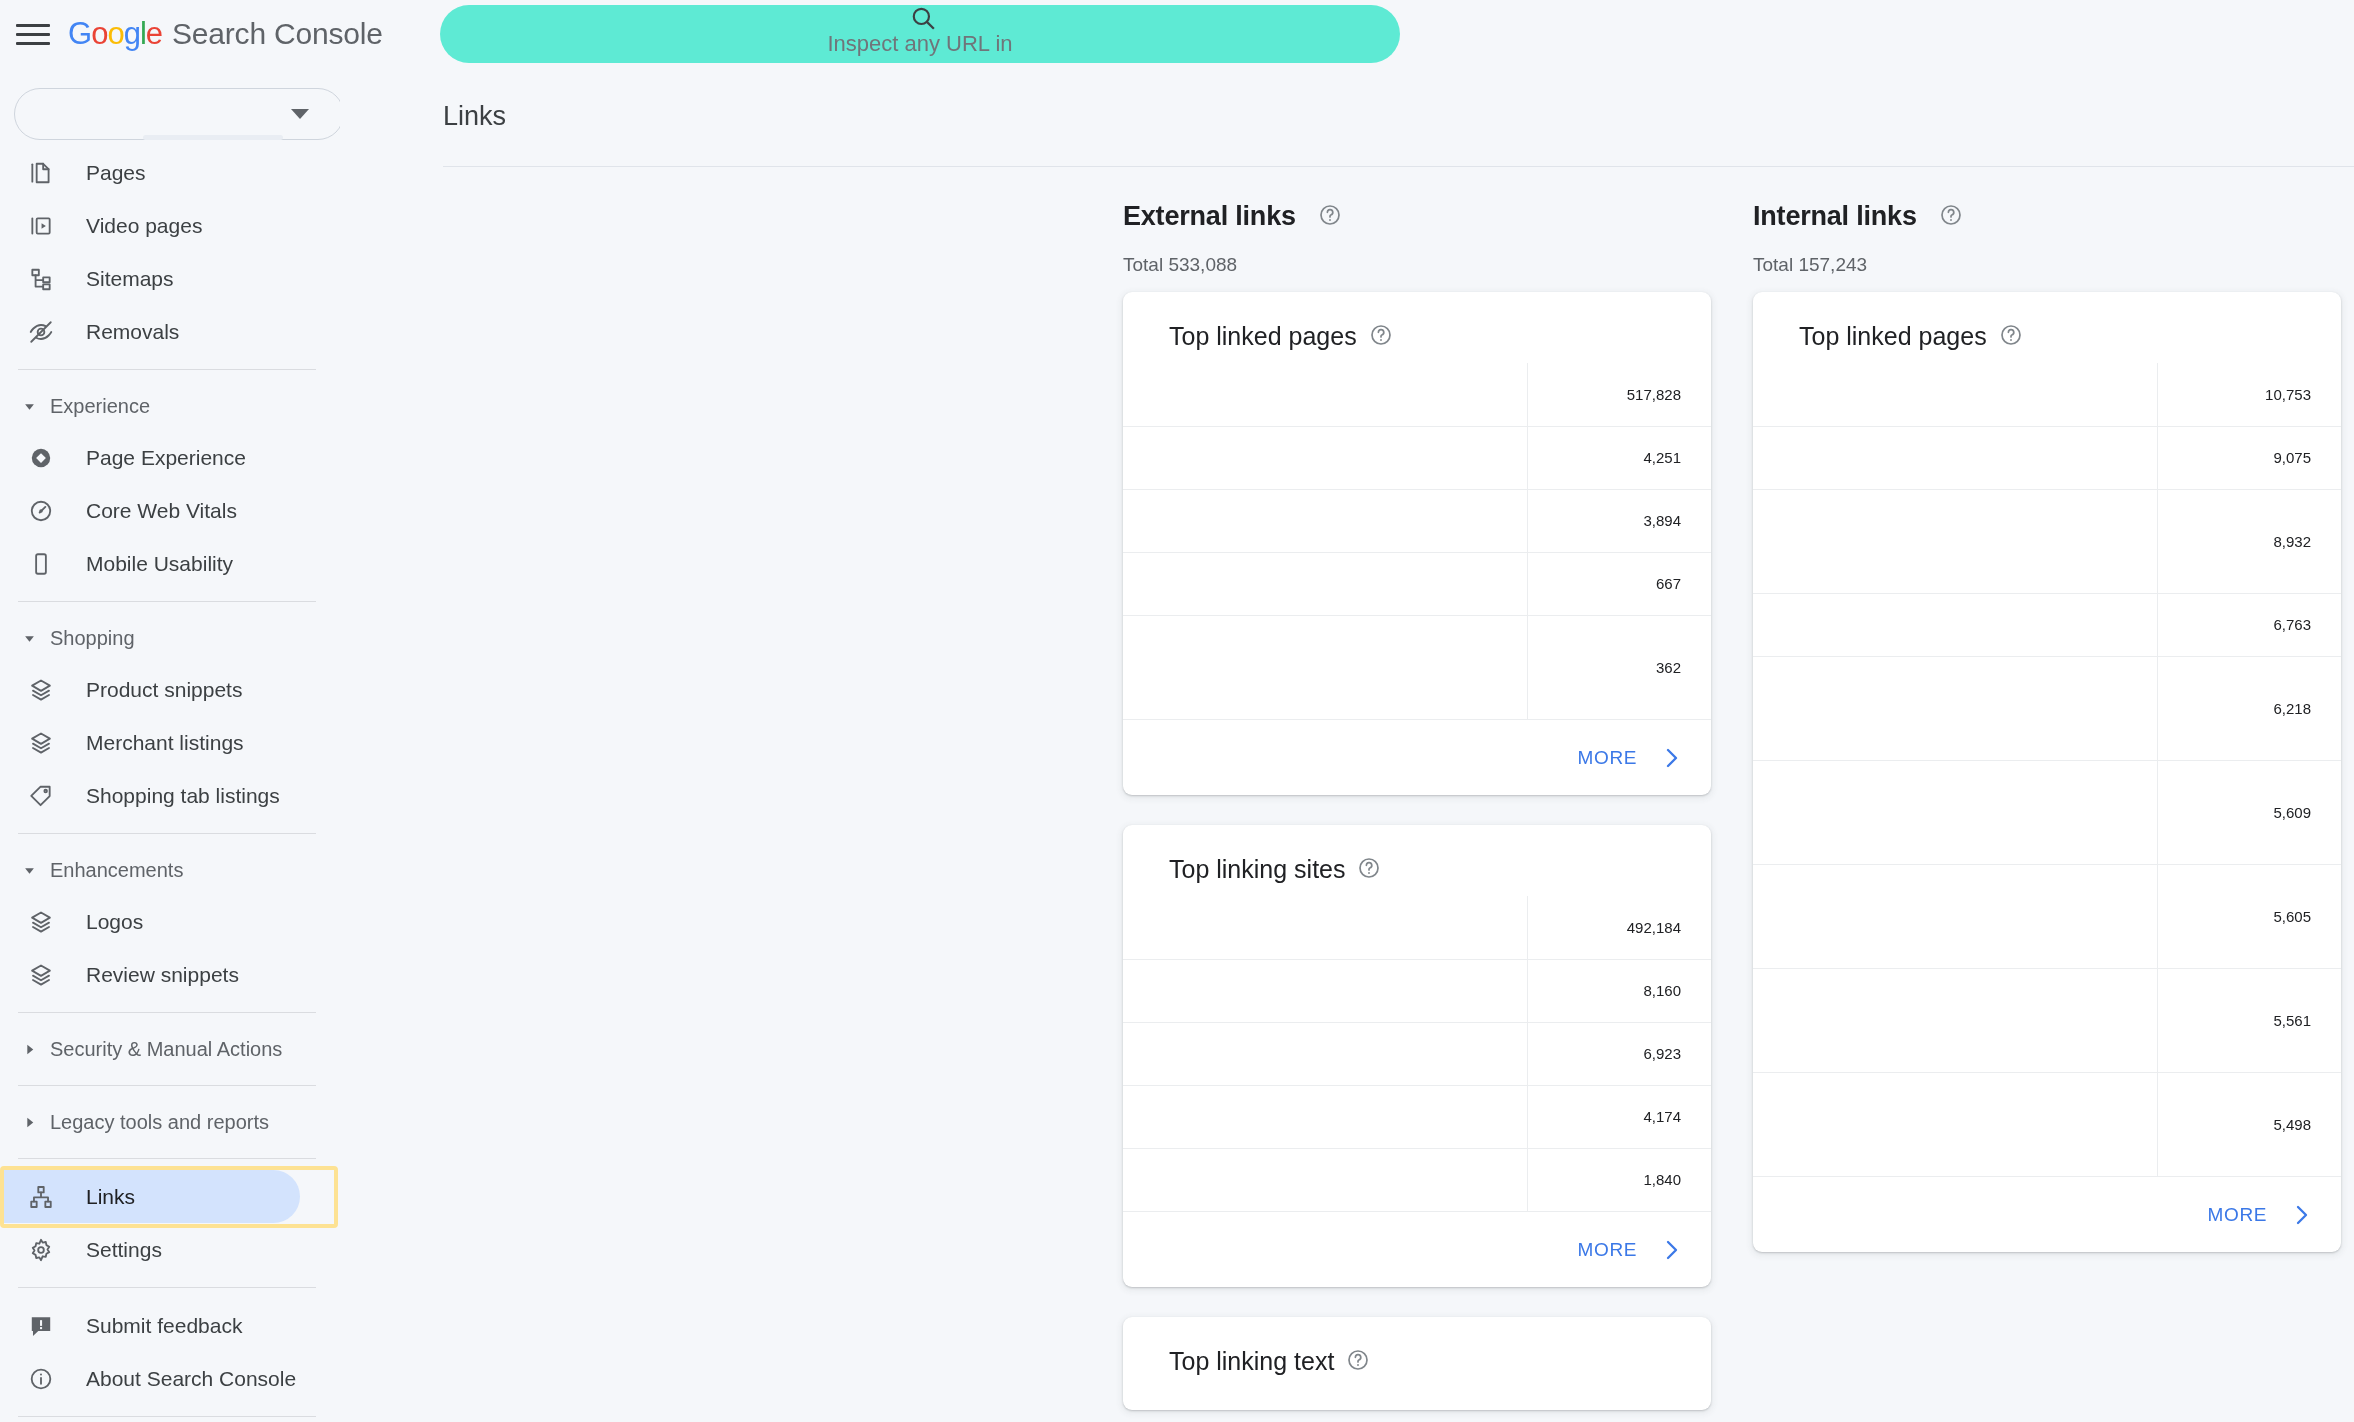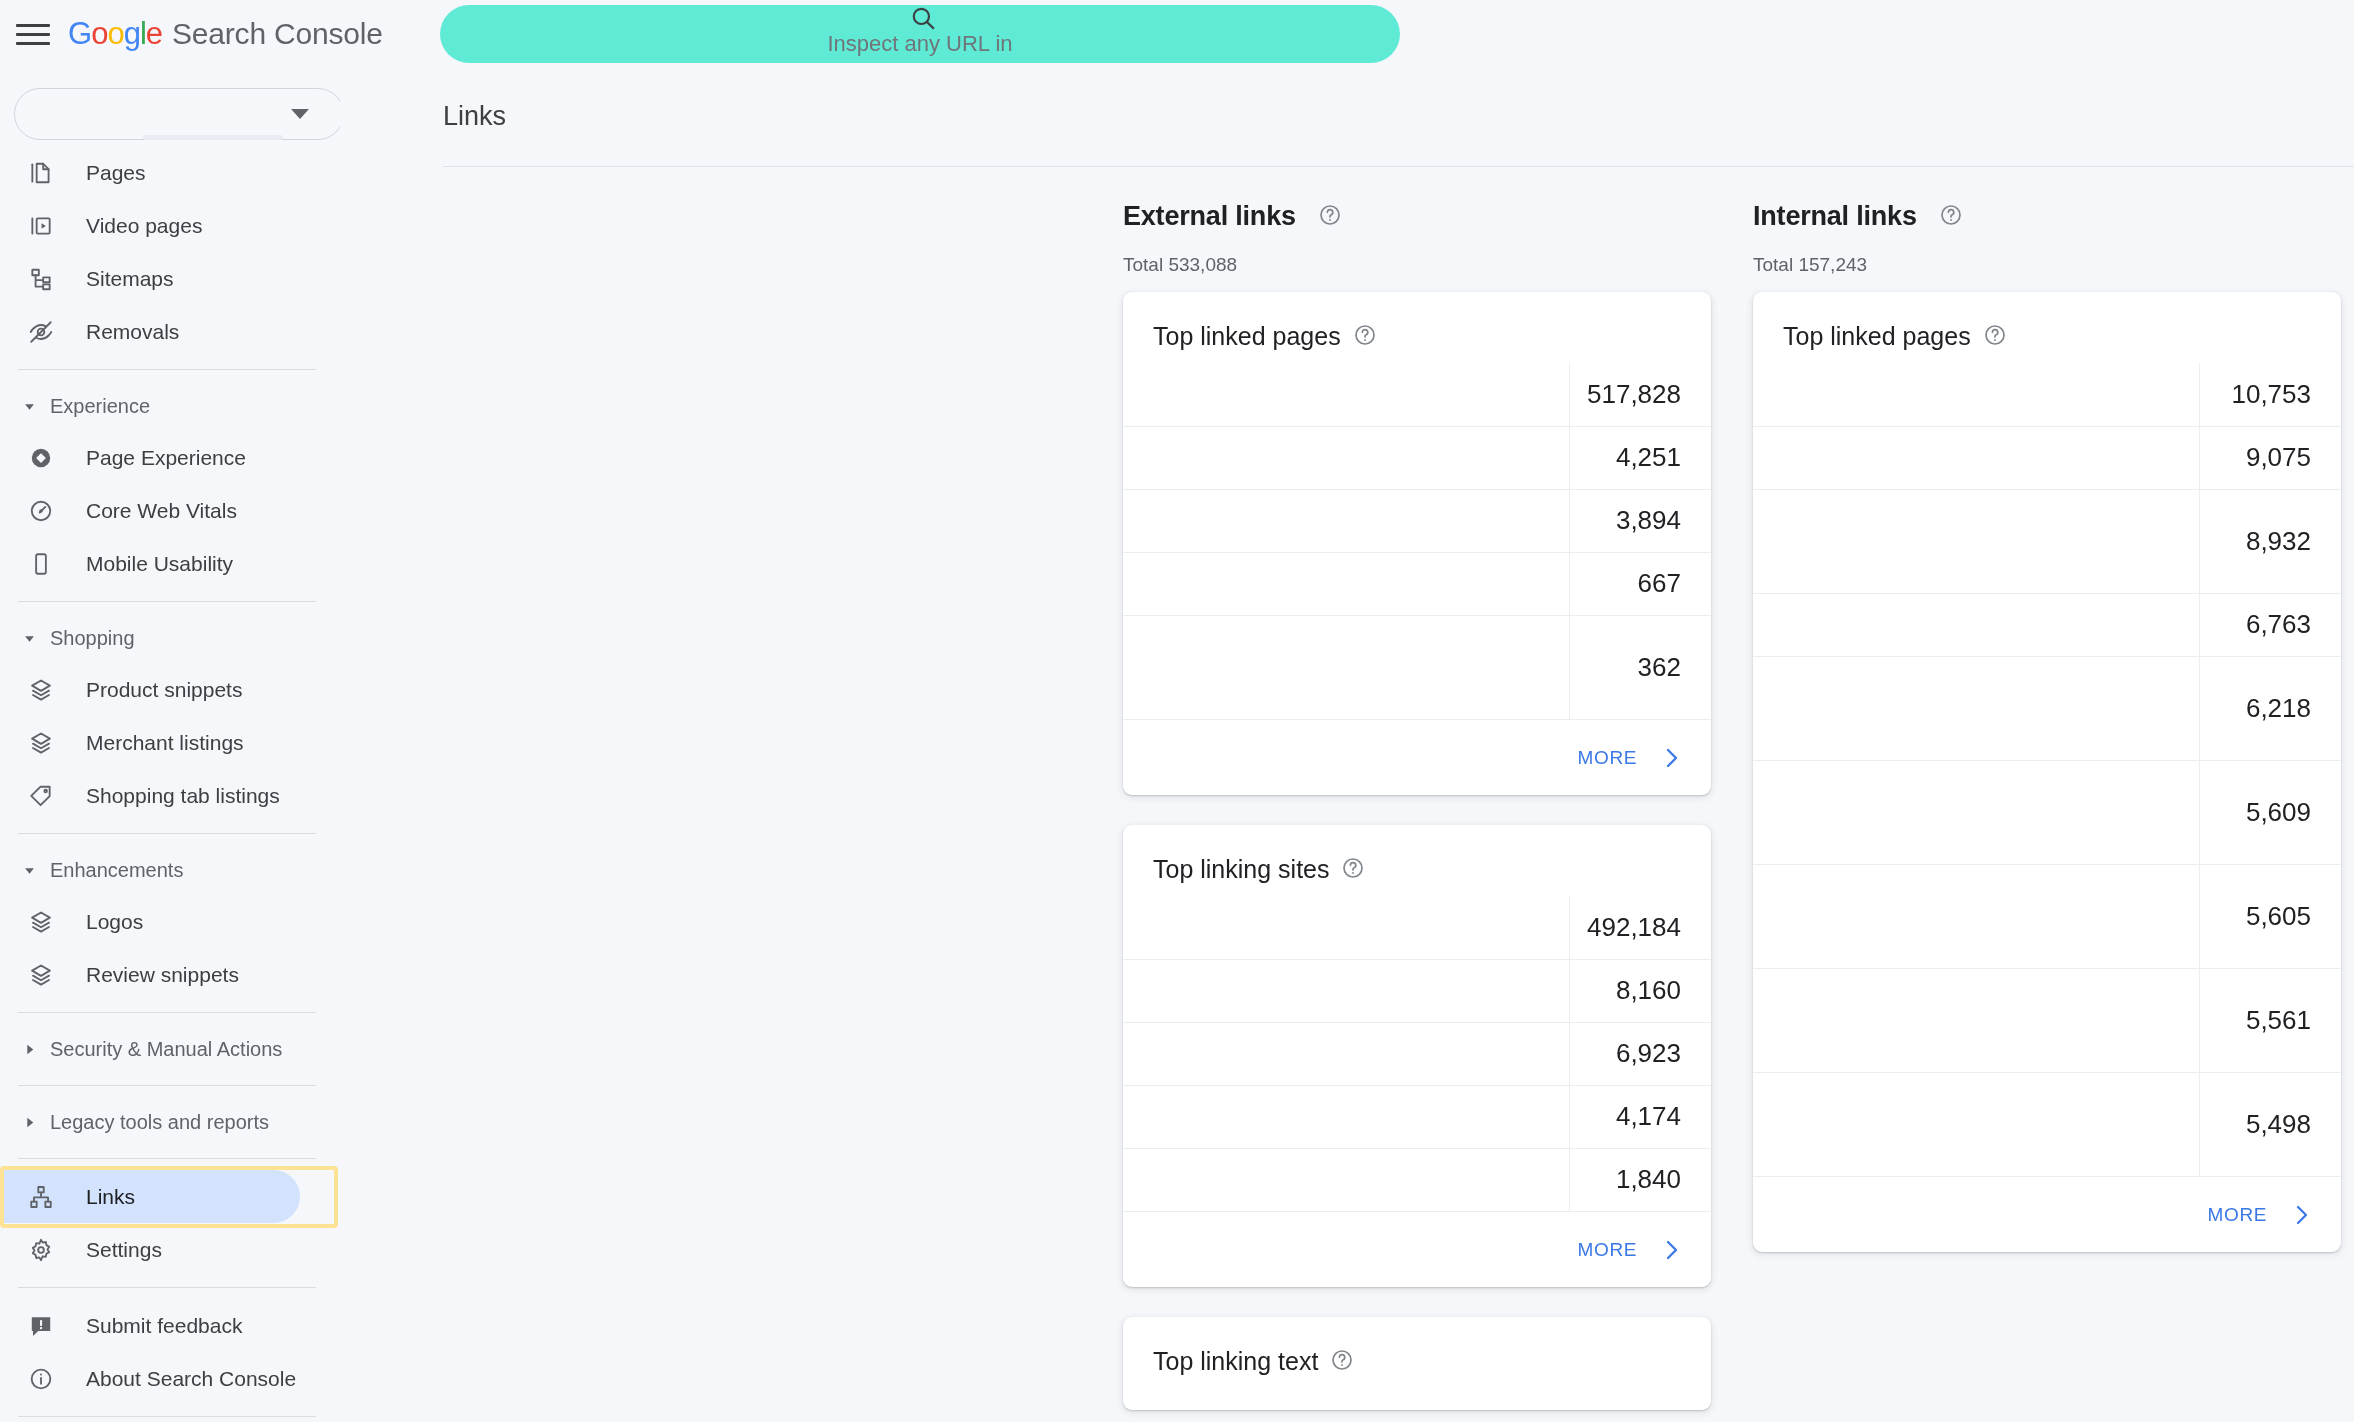--- a/index.html
+++ b/index.html
@@ -96,30 +96,30 @@
   .col-head { margin-bottom: 16px; }
   .col-title-row { display:flex; align-items:center; gap: 22px; }
   .col-title { font-size: 27px; color:#202124; font-weight: 700; letter-spacing: -0.2px; }
   .col-total { font-size: 19px; color:#5f6368; margin-top: 22px; }
 
   .card {
     background:#fff; border-radius: 9px;
     box-shadow: 0 1px 2px rgba(60,64,67,.25), 0 2px 6px 2px rgba(60,64,67,.07);
     overflow:hidden; margin-bottom: 30px;
   }
-  .card-title-row { display:flex; align-items:center; gap: 12px; padding: 30px 16px 0 30px; }
+  .card-title-row { display:flex; align-items:center; gap: 12px; padding: 30px 16px 0 30px; margin-left: 16px; }
   .card-title { font-size: 25px; color:#202124; }
 
   .tbl { width:100%; border-collapse: collapse; margin-top: 12px; }
   .tbl tr { border-bottom: 1px solid #ebedef; }
   .tbl tr:last-child { border-bottom: none; }
   .tbl td.url { padding-left: 30px; }
   .tbl td.val {
-    text-align: right; padding-right: 30px; font-size: 26px; color: #202124;
-    white-space: nowrap; border-left: 1px solid #ebedef; width: 142px;
+    text-align: right; padding-right: 30px; font-size: 15px; color: #202124;
+    white-space: nowrap; border-left: 1px solid #ebedef; width: 184px;
   }
   .redact { height: 20px; }
 
   .card-foot { display:flex; justify-content:flex-end; align-items:center;
     border-top: 1px solid #ebedef; height: 76px; padding-right: 28px; cursor:pointer; }
   .more-lbl { font-size: 19px; color:#3b78e7; letter-spacing: .6px; font-weight: 500; }
   .more-chev { margin-left: 22px; display:flex; }
 
   .icon-help { flex: 0 0 auto; cursor: pointer; }
 </style>

